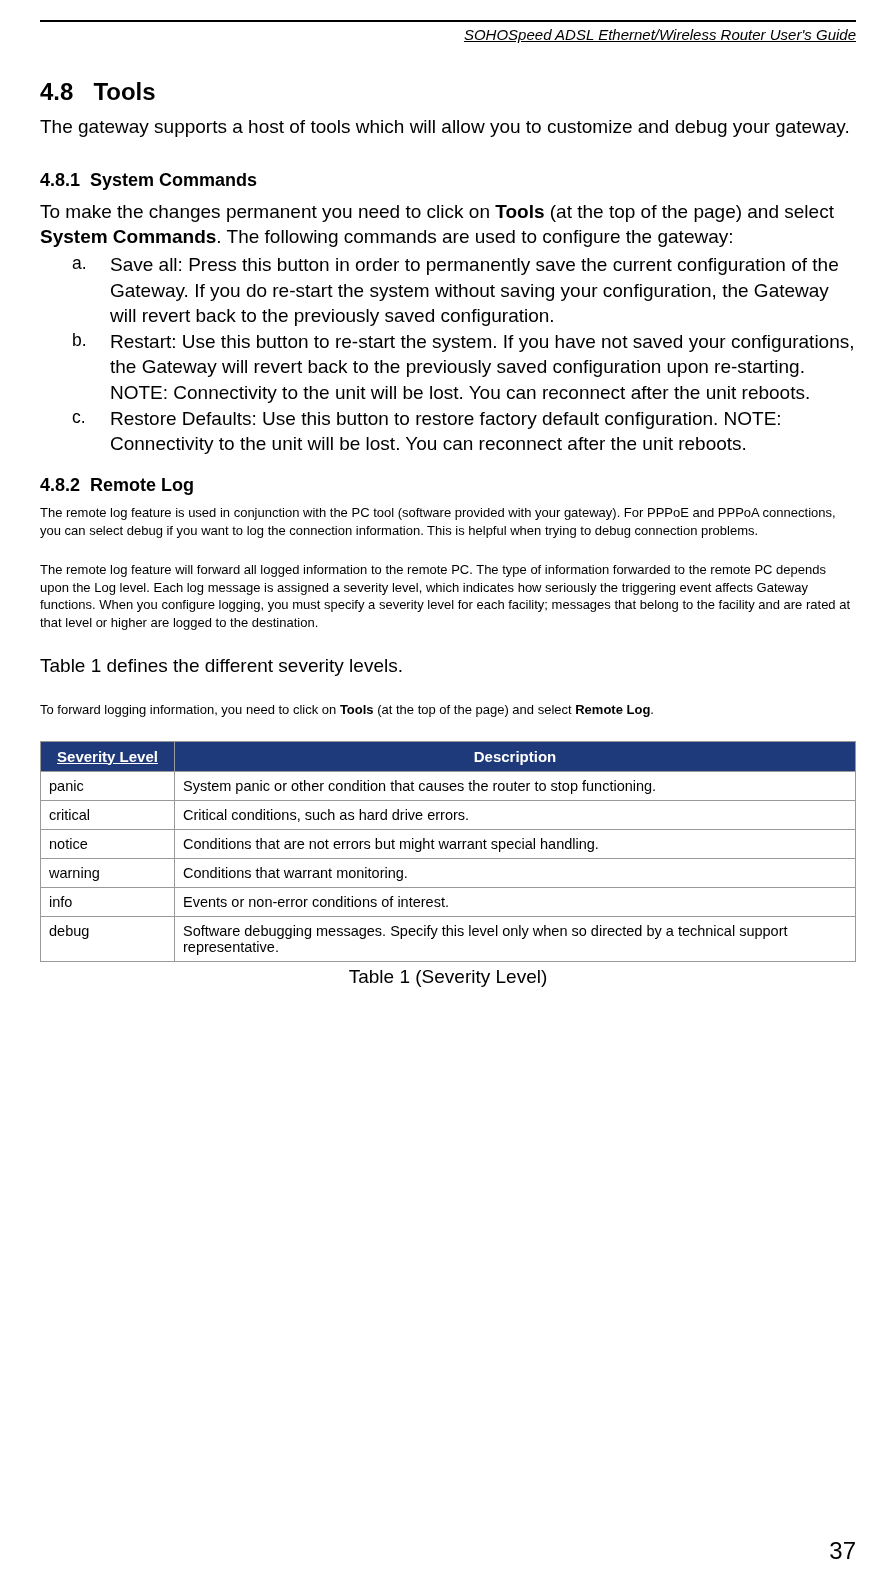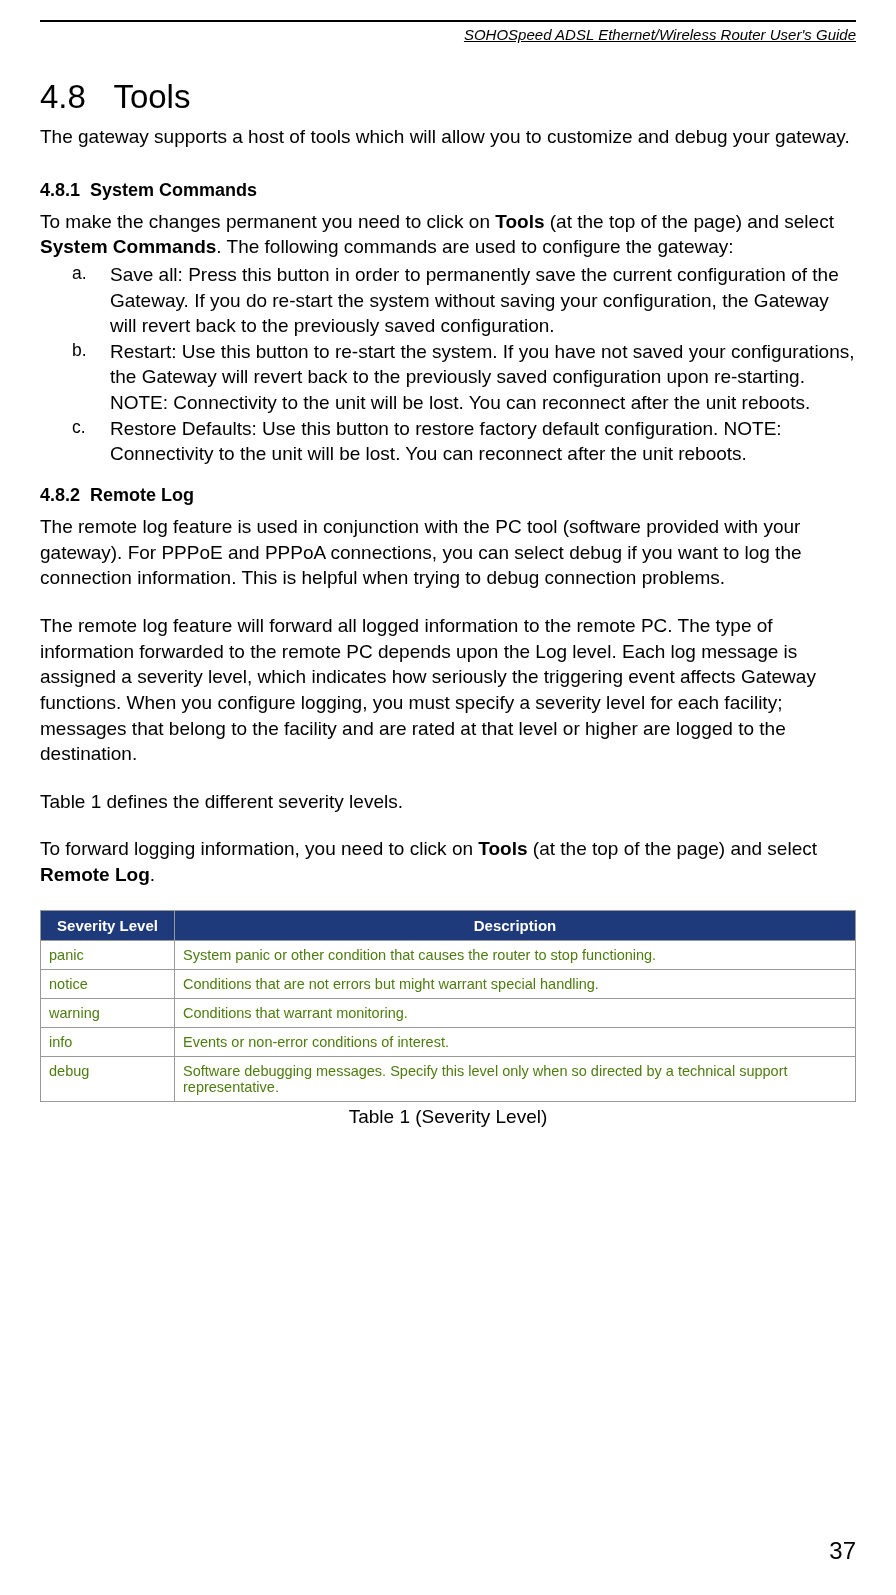--- a/index.html
+++ b/index.html
@@ -20,22 +20,22 @@
       margin-bottom: 4px;
     }
     .header-text {
       text-align: right;
       font-style: italic;
       font-size: 15px;
       text-decoration: underline;
       margin-bottom: 35px;
     }
     .section-title {
-      font-size: 33px;
-      font-weight: normal;
+      font-size: 24px;
+      font-weight: bold;
       margin-bottom: 8px;
     }
     .intro-text {
       font-size: 19px;
       line-height: 1.35;
       margin-bottom: 30px;
     }
     .subsection-title {
       font-size: 18px;
       font-weight: bold;
@@ -57,21 +57,21 @@
     .list-marker {
       width: 70px;
       padding-left: 32px;
       flex-shrink: 0;
       font-size: 17.5px;
     }
     .list-content {
       flex: 1;
     }
     .body-para {
-      font-size: 19px;
+      font-size: 13px;
       line-height: 1.35;
       margin-bottom: 22px;
     }
     .body-para-tight {
       font-size: 19px;
       line-height: 1.35;
       margin-bottom: 22px;
     }
     .bold {
       font-weight: bold;
@@ -89,26 +89,27 @@
       text-align: center;
       padding: 6px 8px;
       font-size: 15px;
       border: 1px solid #999;
     }
     th.desc {
       width: auto;
     }
     th.level {
       width: 134px;
+      text-decoration: underline;
     }
     td {
       border: 1px solid #999;
       padding: 6px 8px;
       font-size: 14.5px;
-      color: #4d7c0f;
+      color: #000000;
       vertical-align: top;
     }
     .table-caption {
       text-align: center;
       font-size: 19px;
       margin-top: 4px;
     }
     .page-number {
       position: absolute;
       bottom: 30px;
@@ -164,20 +165,24 @@
       <th class="level">Severity Level</th>
       <th class="desc">Description</th>
     </tr>
   </thead>
   <tbody id="table-body">
   <tr>
         <td>panic</td>
         <td>System panic or other condition that causes the router to stop functioning.</td>
       </tr>
       <tr>
+        <td>critical</td>
+        <td>Critical conditions, such as hard drive errors.</td>
+      </tr>
+      <tr>
         <td>notice</td>
         <td>Conditions that are not errors but might warrant special handling.</td>
       </tr>
       <tr>
         <td>warning</td>
         <td>Conditions that warrant monitoring.</td>
       </tr>
       <tr>
         <td>info</td>
         <td>Events or non-error conditions of interest.</td>

